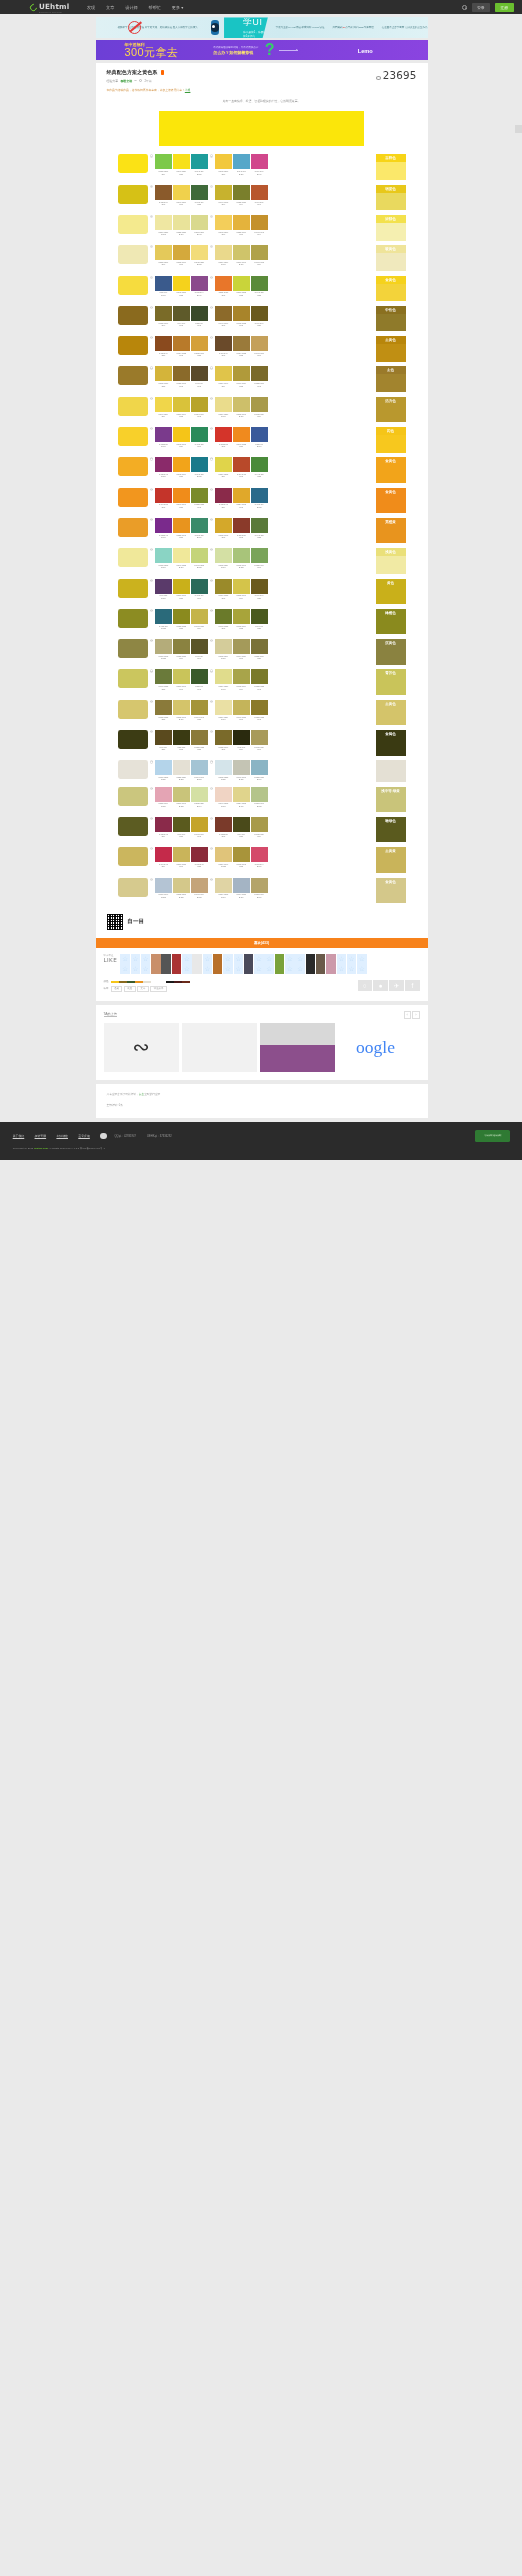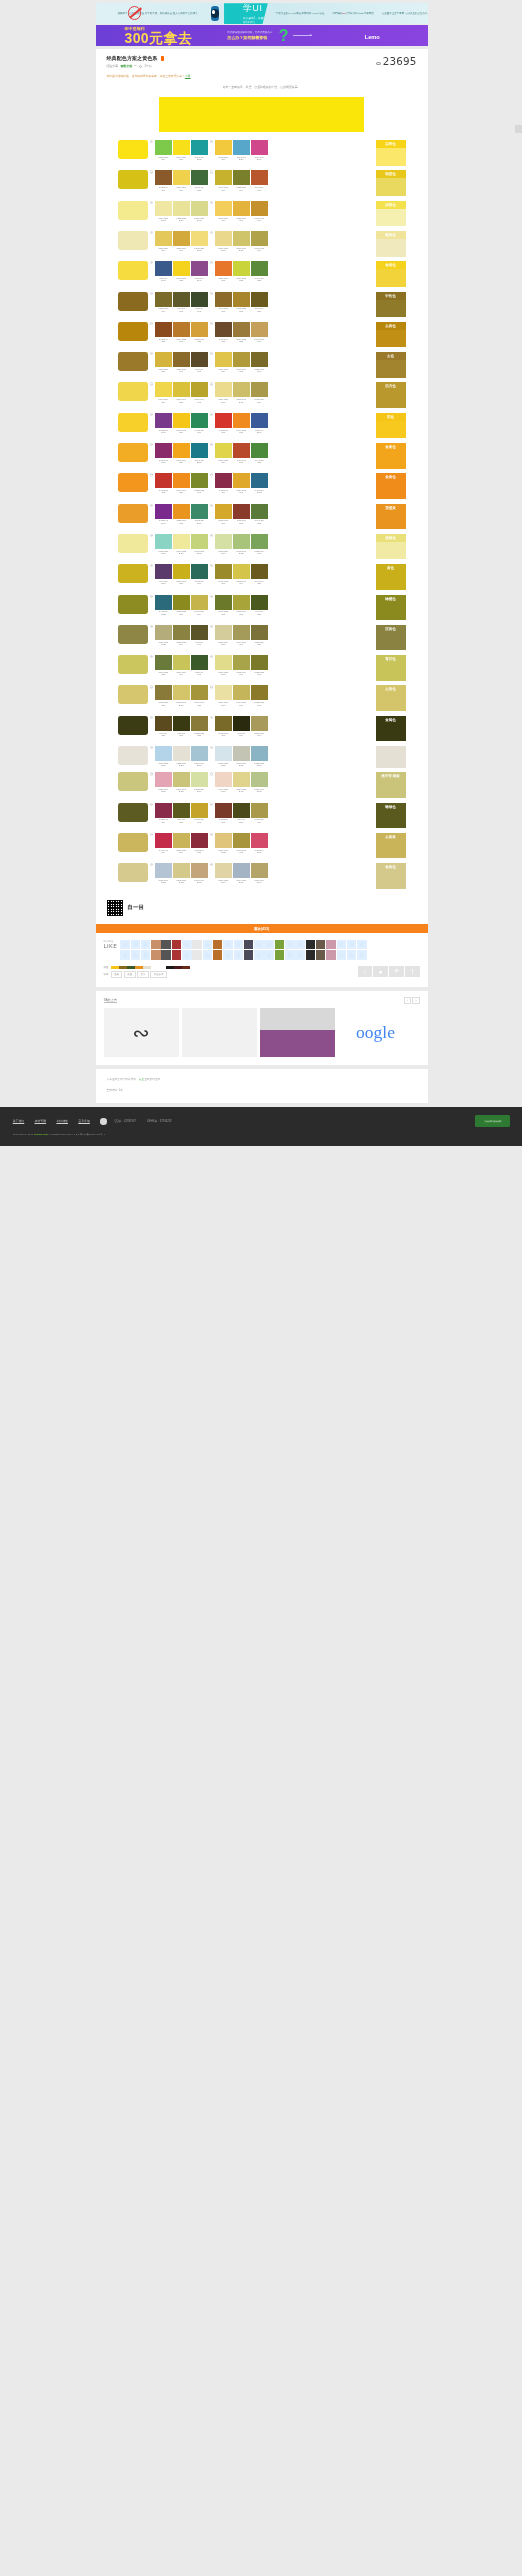--- a/index.html
+++ b/index.html
@@ -59,21 +59,21 @@
   .ad1 .c4 { margin-left:8px; }
   .red { color:#e5322e; }
 
   .ad2 {
     width:332px; height:20.7px; margin:1.6px auto 0; position:relative; overflow:hidden;
     background:linear-gradient(90deg,#6d3fd6 0%,#7a3fd8 40%,#8a44e0 100%);
     display:flex; align-items:center;
   }
   .ad2 .left { margin-left:29px; }
   .ad2 .t1 { color:#ffd84d; font-size:4px; font-weight:bold; }
-  .ad2 .t2 { color:#ffd84d; font-size:14px; font-weight:bold; letter-spacing:0.4px; line-height:1;}
+  .ad2 .t2 { color:#ffd84d; font-size:11px; font-weight:normal; letter-spacing:0.4px; line-height:1;}
   .ad2 .mid { margin-left:35px; }
   .ad2 .m1 { color:#e4d6ff; font-size:2.5px; }
   .ad2 .m2 { color:#ffe96b; font-size:4px; font-weight:bold; margin-top:0.8px;}
   .qmark { color:#35d06a; font-size:16px; font-weight:bold; margin-left:6.4px; line-height:.9;}
   .arrow { width:19px;height:0.8px;background:#c9b3f5;margin:0 4.8px;position:relative;}
   .arrow:after{content:"";position:absolute;right:0;top:-1.2px;border-left:2.4px solid #c9b3f5;border-top:1.6px solid transparent;border-bottom:1.6px solid transparent;}
   .ad2 .logo2 { color:#fff; font-size:5.6px; font-weight:bold; }
 
   
   .shell { width:332px; margin:2.4px auto 0; }
@@ -163,20 +163,41 @@
   .weibo-ico{width:6.4px;height:6.4px;border-radius:50%;background:#d9d9d9;}
 
   
   .side-tab { position:absolute; right:0; top:125px; width:8px;height:8px;background:#d8d8d8; }
 </style>
 </head>
 <body>
 
 <div class="page">
 
+  <div class="topnav">
+    <div class="logo">
+      <span class="logo-mark"></span>
+      <span>
+        <span class="logo-text">UEhtml</span>
+        <span class="logo-sub">Designers Platform</span>
+      </span>
+    </div>
+    <div class="nav-items">
+      <a>发现</a>
+      <a>文章</a>
+      <a>设计师</a>
+      <a>帮帮忙</a>
+      <a>更多 ▾</a>
+    </div>
+    <div class="nav-right">
+      <span class="search-ico"></span>
+      <span class="btn-login">登录</span>
+      <span class="btn-reg">注册</span>
+    </div>
+  </div>
 
   <div class="side-tab"></div>
 
   <div class="ad-wrap">
     <div class="ad1">
       <div class="blk c1">视频教学+在线互动课程
 只学最实用、最权威认证
 色人人都能学会的镜头</div>
       <div class="nosign"></div>
       <div class="camera">

